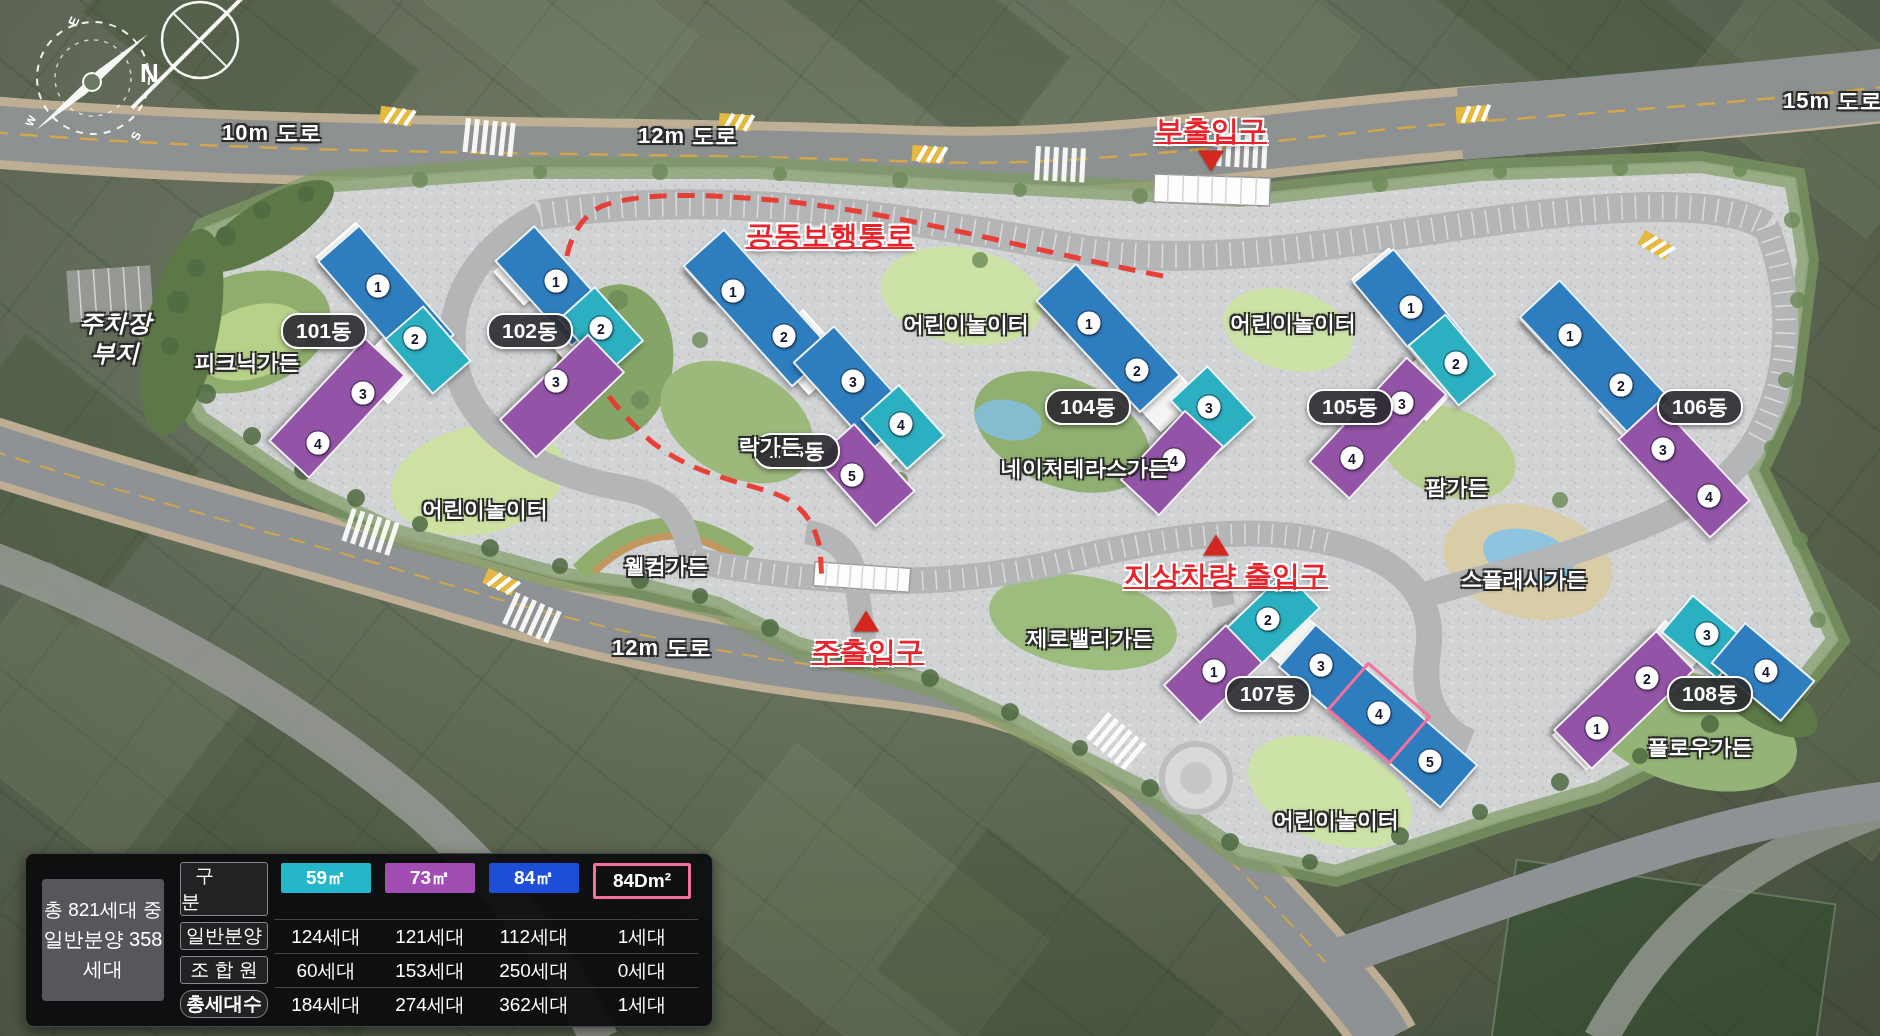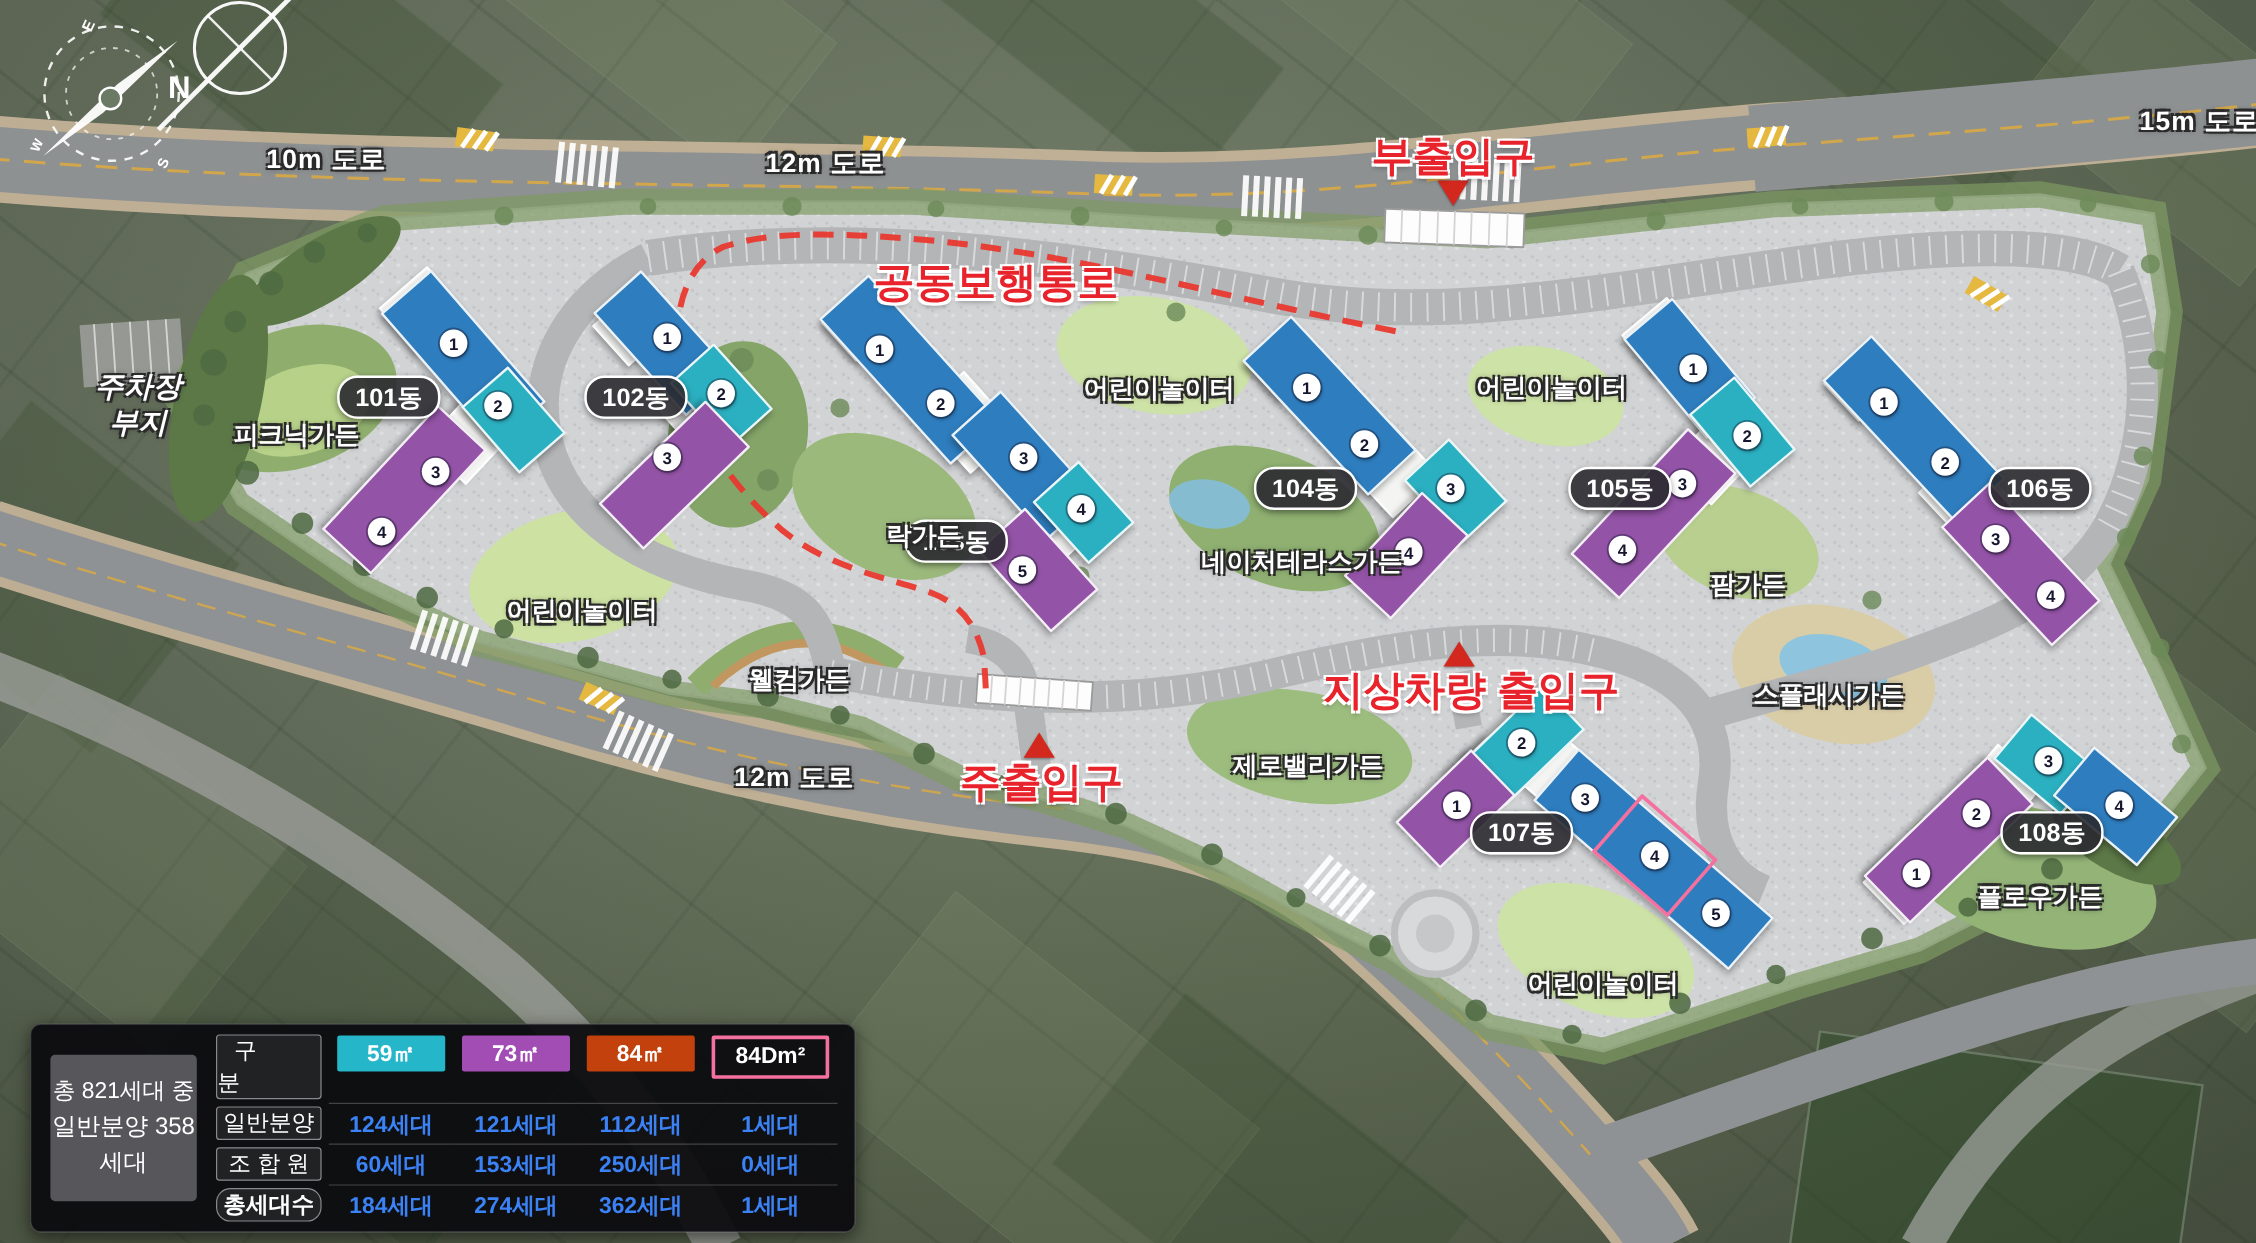--- a/index.html
+++ b/index.html
@@ -22,22 +22,22 @@
   .pill{position:absolute;z-index:33;transform:translate(-50%,-50%);
     background:rgba(42,42,48,.9);border:2px solid #fff;border-radius:17px;
     color:#fff;font-size:21px;font-weight:bold;padding:2px 13px;white-space:nowrap;
     box-shadow:0 2px 5px rgba(0,0,0,.45);}
   .lbl{position:absolute;z-index:34;transform:translate(-50%,-50%);color:#fff;
     font-weight:bold;white-space:nowrap;text-align:center;
     text-shadow:-2px -2px 0 #2a2a2a,2px -2px 0 #2a2a2a,-2px 2px 0 #2a2a2a,2px 2px 0 #2a2a2a,0 0 5px rgba(0,0,0,.6);}
   .lbl.garden{font-size:21px;}
   .lbl.road{font-size:22px;letter-spacing:1px;}
   .lbl.site{font-size:24px;white-space:pre-line;line-height:1.25;}
-  .lbl.red,.lbl.route{z-index:35;color:#e8232b;font-size:34px;font-weight:800;
-    text-shadow:-2px -2px 0 #fff,2px -2px 0 #fff,-2px 2px 0 #fff,2px 2px 0 #fff,0 3px 4px rgba(0,0,0,.35);}
+  .lbl.red,.lbl.route{z-index:35;color:#e8232b;font-size:28px;font-weight:800;
+    text-shadow:-2px -2px 0 #fff,2px -2px 0 #fff,-2px 2px 0 #fff,2px 2px 0 #fff,0 3px 4px rgba(0,0,0,.35);text-decoration:underline;}
   .tri{position:absolute;z-index:35;width:0;height:0;transform:translate(-50%,-50%);
     filter:drop-shadow(0 1px 1px rgba(0,0,0,.4));}
   .tri.up{border-left:13px solid transparent;border-right:13px solid transparent;border-bottom:21px solid #d3281e;}
   .tri.down{border-left:13px solid transparent;border-right:13px solid transparent;border-top:21px solid #d3281e;}
   #compass{position:absolute;left:18px;top:0;z-index:36;}
   #compass text{fill:#fff;font-family:"Liberation Sans",sans-serif;font-weight:bold;}
   #legend{position:absolute;left:25px;top:853px;width:686px;height:172px;z-index:40;
     background:rgba(10,10,13,.93);border:1px solid rgba(120,120,125,.5);border-radius:9px;
     box-shadow:0 4px 14px rgba(0,0,0,.5);display:flex;align-items:center;}
   #summary{width:152px;height:122px;margin-left:16px;background:#57575b;border-radius:4px;
@@ -45,21 +45,21 @@
     font-size:19px;line-height:1.5;text-align:center;}
   #summary .b{font-weight:normal;font-size:20px;}
   #ltable{flex:1;display:grid;grid-template-columns:100px 104px 104px 104px 112px;
     margin:14px 14px 14px 10px;}
   .hlabel,.rlabel{color:#fff;display:flex;align-items:center;justify-content:center;
     border:1px solid #8a8a8e;border-radius:3px;margin:3px 6px;font-size:19px;background:rgba(90,90,95,.25);}
   .hlabel{letter-spacing:14px;text-indent:14px;}
   .rlabel.bold{font-weight:bold;border-radius:12px;}
   .chip{margin:4px 7px;display:flex;align-items:center;justify-content:center;
     color:#fff;font-weight:bold;font-size:19px;border-radius:2px;height:30px;}
-  .val{color:#3b82f6;font-size:19px;font-weight:700;display:flex;align-items:center;justify-content:center;
+  .val{color:#ffffff;font-size:19px;font-weight:400;display:flex;align-items:center;justify-content:center;
     border-top:1px solid rgba(255,255,255,.22);}
   .rlabel{border-top:1px solid #8a8a8e;}
 </style>
 </head>
 <body>
 
 <div id="scene">
 
   <div class="field" style="left:100px;top:-40px;width:300px;height:160px;transform:rotate(38deg);background:rgba(55,75,45,.30);"></div>
   <div class="field" style="left:420px;top:-60px;width:260px;height:140px;transform:rotate(38deg);background:rgba(130,145,110,.22);"></div>
@@ -259,21 +259,21 @@
 
   <div id="legend">
     <div id="summary">
       <div>총 821세대 중</div>
       <div class="b">일반분양 358세대</div>
     </div>
     <div id="ltable">
         <div class="hlabel">구 분</div>
         <div class="chip" style="background: rgb(37, 182, 201);">59㎡</div>
         <div class="chip" style="background: rgb(161, 77, 180);">73㎡</div>
-        <div class="chip" style="background: #c2410c;">84㎡</div>
+        <div class="chip" style="background: #1d4ed8;">84㎡</div>
         <div class="chip" style="background: rgb(16, 16, 19); border: 3px solid rgb(244, 112, 159);">84Dm²</div>
         <div class="rlabel">일반분양</div>
         <div class="val">124세대</div>
         <div class="val">121세대</div>
         <div class="val">112세대</div>
         <div class="val">1세대</div>
         <div class="rlabel">조 합 원</div>
         <div class="val">60세대</div>
         <div class="val">153세대</div>
         <div class="val">250세대</div>

